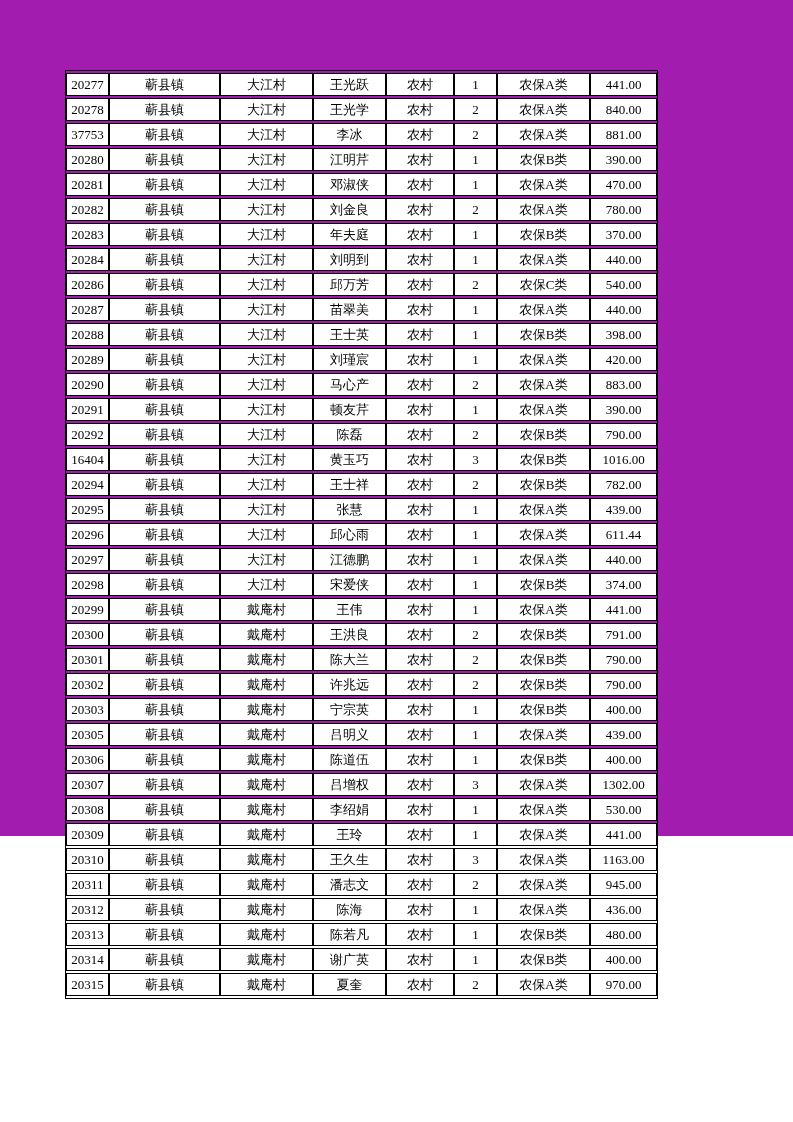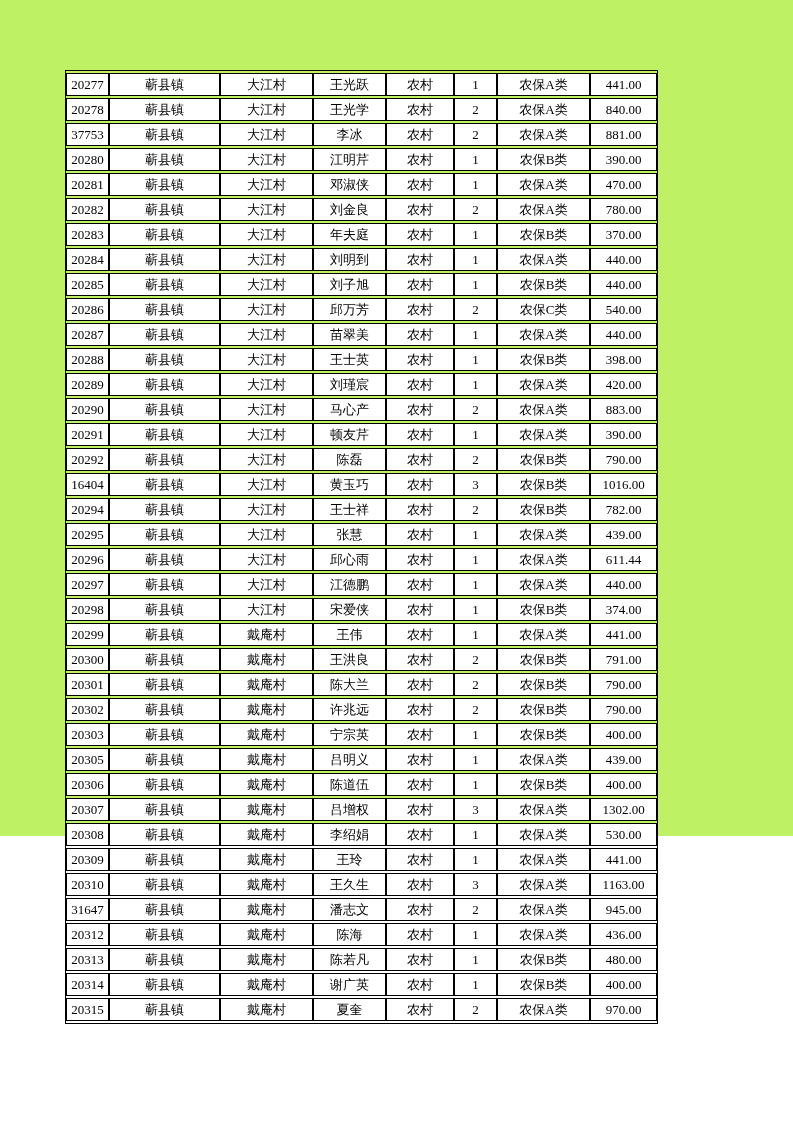--- a/index.html
+++ b/index.html
@@ -13,21 +13,21 @@
     overflow: hidden;
     position: relative;
     font-family: "Liberation Serif", "DejaVu Serif", serif;
     color: #000000;
   }
   .page {
     position: absolute;
     left: 0; top: 0;
     width: 793px;
     height: 836px;
-    background: #bef264;
+    background: #a21caf;
   }
   table.roster {
     position: absolute;
     left: 65px;
     top: 70px;
     border-collapse: separate;
     border-spacing: 0 2px;
     border: 1px solid #000000;
     table-layout: fixed;
     width: 591px;
@@ -144,30 +144,20 @@
           <td>20284</td>
           <td>蕲县镇</td>
           <td>大江村</td>
           <td>刘明到</td>
           <td>农村</td>
           <td>1</td>
           <td>农保A类</td>
           <td>440.00</td>
         </tr>
         <tr>
-          <td>20285</td>
-          <td>蕲县镇</td>
-          <td>大江村</td>
-          <td>刘子旭</td>
-          <td>农村</td>
-          <td>1</td>
-          <td>农保B类</td>
-          <td>440.00</td>
-        </tr>
-        <tr>
           <td>20286</td>
           <td>蕲县镇</td>
           <td>大江村</td>
           <td>邱万芳</td>
           <td>农村</td>
           <td>2</td>
           <td>农保C类</td>
           <td>540.00</td>
         </tr>
         <tr>
@@ -394,21 +384,21 @@
           <td>20310</td>
           <td>蕲县镇</td>
           <td>戴庵村</td>
           <td>王久生</td>
           <td>农村</td>
           <td>3</td>
           <td>农保A类</td>
           <td>1163.00</td>
         </tr>
         <tr>
-          <td>31647</td>
+          <td>20311</td>
           <td>蕲县镇</td>
           <td>戴庵村</td>
           <td>潘志文</td>
           <td>农村</td>
           <td>2</td>
           <td>农保A类</td>
           <td>945.00</td>
         </tr>
         <tr>
           <td>20312</td>

